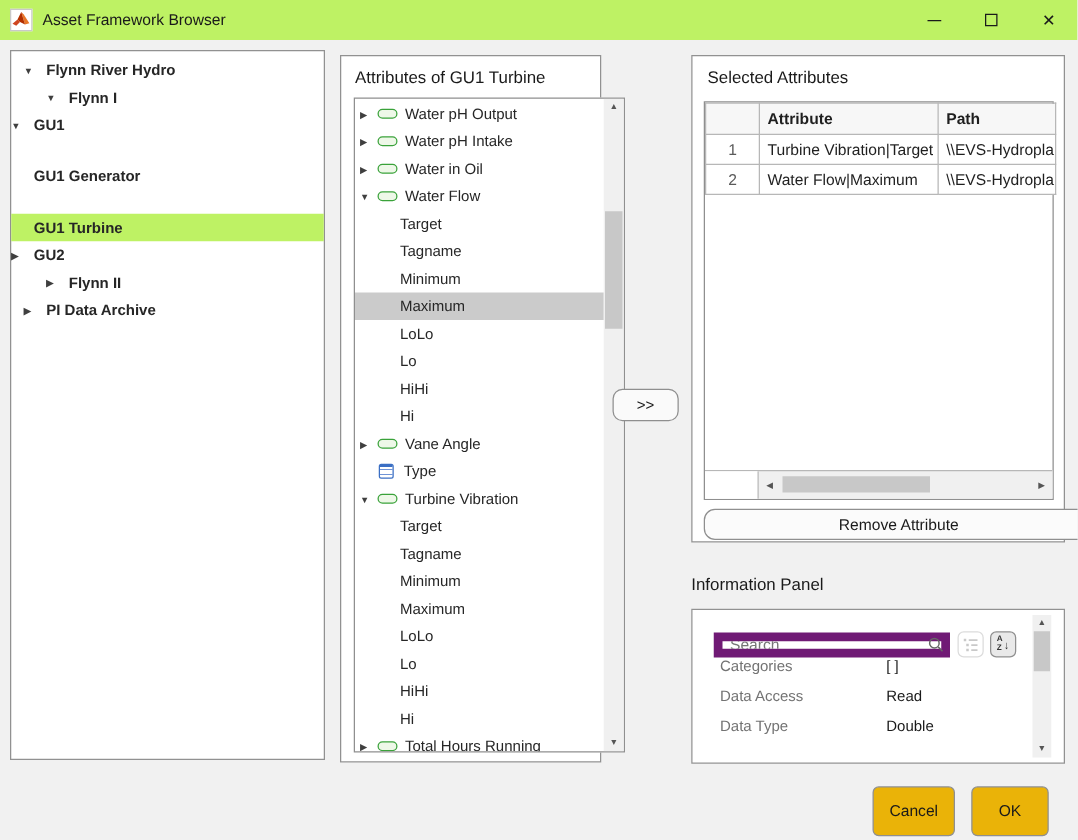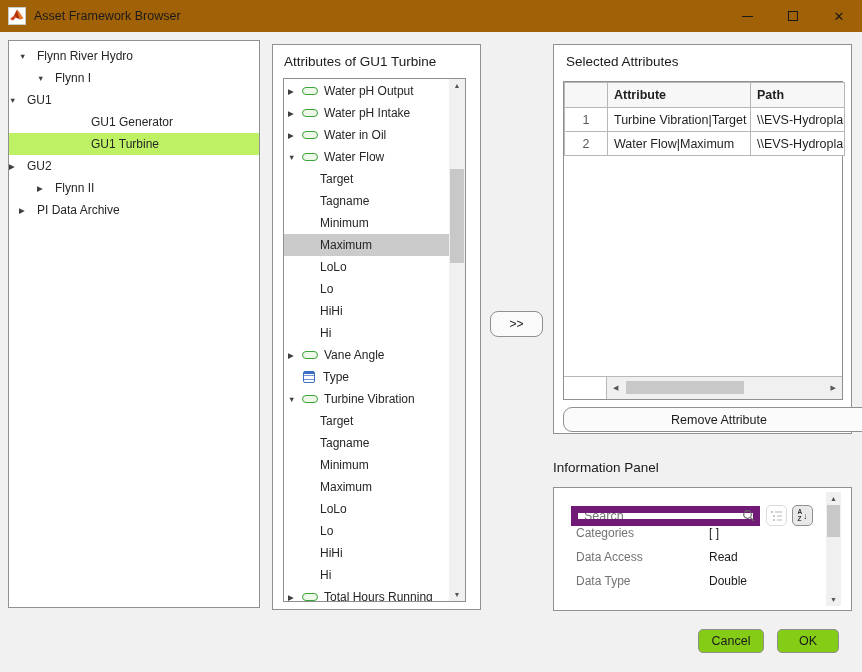--- a/index.html
+++ b/index.html
@@ -4,48 +4,48 @@
 <style>
   html,body{margin:0;padding:0;}
   body{
     width:862px;height:672px;position:relative;overflow:hidden;
     background:#f1f1f1;
     font-family:"Liberation Sans", sans-serif;
     color:#1f1f1f;
     -webkit-font-smoothing:antialiased;
   }
   
-  #titlebar{position:absolute;left:0;top:0;width:862px;height:32px;background:#a16207;}
+  #titlebar{position:absolute;left:0;top:0;width:862px;height:32px;background:#bef264;}
   #app-icon{position:absolute;left:8px;top:7px;width:18px;height:18px;background:#fff;border:1px solid #c9c9c9;box-sizing:border-box;}
   #title-text{position:absolute;left:34px;top:0;height:32px;line-height:32px;font-size:12.5px;color:#1a1a1a;}
   .wbtn{position:absolute;top:0;width:46px;height:32px;display:flex;align-items:center;justify-content:center;color:#1a1a1a;}
   #btn-min{left:724px;} #btn-max{left:770px;} #btn-close{left:816px;}
   .glyph-min{width:11px;height:1px;background:#1a1a1a;display:inline-block;}
   .glyph-max{width:10px;height:10px;border:1px solid #1a1a1a;display:inline-block;box-sizing:border-box;}
   .glyph-close{font-size:13px;line-height:13px;}
   .glyph-close::before{content:"\2715";}
 
   
   .panel{position:absolute;background:#fff;border:1px solid #919191;box-sizing:border-box;}
   .panel-title{font-size:13.5px;color:#1a1a1a;}
 
   
   #tree-panel{left:8px;top:40px;width:252px;height:568px;padding-top:4px;}
-  .trow{height:22px;display:flex;align-items:center;font-size:12px;color:#262626;box-sizing:border-box;}
+  .trow{height:22px;display:flex;align-items:center;font-size:12px;color:#262626;box-sizing:border-box;font-weight:bold;}
   .trow.sel{background:#bef264;}
-  .lvl0{padding-left:10px;} .lvl1{padding-left:28px;} .lvl2{} .lvl3{padding-left:64px;}
+  .lvl0{padding-left:10px;} .lvl1{padding-left:28px;} .lvl2{} .lvl3{margin-top:19px;}
   .arr{flex:0 0 18px;font-size:7.5px;color:#3f3f3f;}
   .arr.exp::before{content:"\25BC";}
   .arr.col::before{content:"\25B6";}
   .arr.none::before{content:"";}
 
   
   #attr-panel{left:272px;top:44px;width:209px;height:566px;}
   #attr-panel .panel-title{position:absolute;left:11px;top:9px;}
-  #attr-list{position:absolute;left:10px;top:33px;width:183px;height:524px;border:1px solid #8f8f8f;box-sizing:border-box;overflow:hidden;background:#fff;}
+  #attr-list{position:absolute;left:10px;top:33px;width:217px;height:524px;border:1px solid #8f8f8f;box-sizing:border-box;overflow:hidden;background:#fff;}
   #attr-rows{position:absolute;left:0;top:1px;right:16px;}
   .mrow{height:22px;display:flex;align-items:center;font-size:12px;color:#262626;padding-left:4px;box-sizing:border-box;}
   .mrow.child{padding-left:36px;}
   .mrow.sel{background:#cbcbcb;}
   .marr{flex:0 0 14px;font-size:7.5px;color:#3f3f3f;}
   .marr.exp::before{content:"\25BC";}
   .marr.col::before{content:"\25B6";}
   .marr.none::before{content:"";}
   .pill{flex:0 0 16px;height:8px;border:1px solid #3aa23a;border-radius:4px;background:#eef8e8;margin-right:6px;box-sizing:border-box;}
   .typeicon{flex:0 0 12px;height:12px;margin-right:8px;margin-left:1px;border:1px solid #3b6fc4;border-radius:2px;box-sizing:border-box;
@@ -96,21 +96,21 @@
   .azcol{display:flex;flex-direction:column;font-size:6.5px;line-height:6.5px;font-weight:bold;color:#333;}
   .azarrow{font-size:9px;color:#333;margin-left:1px;}
   .azarrow::before{content:"\2193";}
   #info-vscroll{position:absolute;right:10px;top:4px;bottom:4px;width:15px;background:#f0f0f0;}
   #info-vthumb{left:1px;right:1px;top:13px;height:32px;}
   .prop-row{position:absolute;left:22px;display:flex;font-size:12px;}
   .prop-name{width:133px;color:#737373;}
   .prop-value{color:#1a1a1a;}
 
   
-  .footbtn{position:absolute;top:629px;height:24px;border:1px solid #8f8f8f;border-radius:5px;background:#84cc16;
+  .footbtn{position:absolute;top:629px;height:40px;border:1px solid #8f8f8f;border-radius:5px;background:#eab308;
     font-size:12.5px;color:#1a1a1a;display:flex;align-items:center;justify-content:center;box-sizing:border-box;}
   #cancel-btn{left:698px;width:66px;}
   #ok-btn{left:777px;width:62px;}
 </style>
 </head>
 <body>
 
 <div id="titlebar">
   <div id="app-icon">
     <svg width="16" height="16" viewBox="0 0 16 16">

